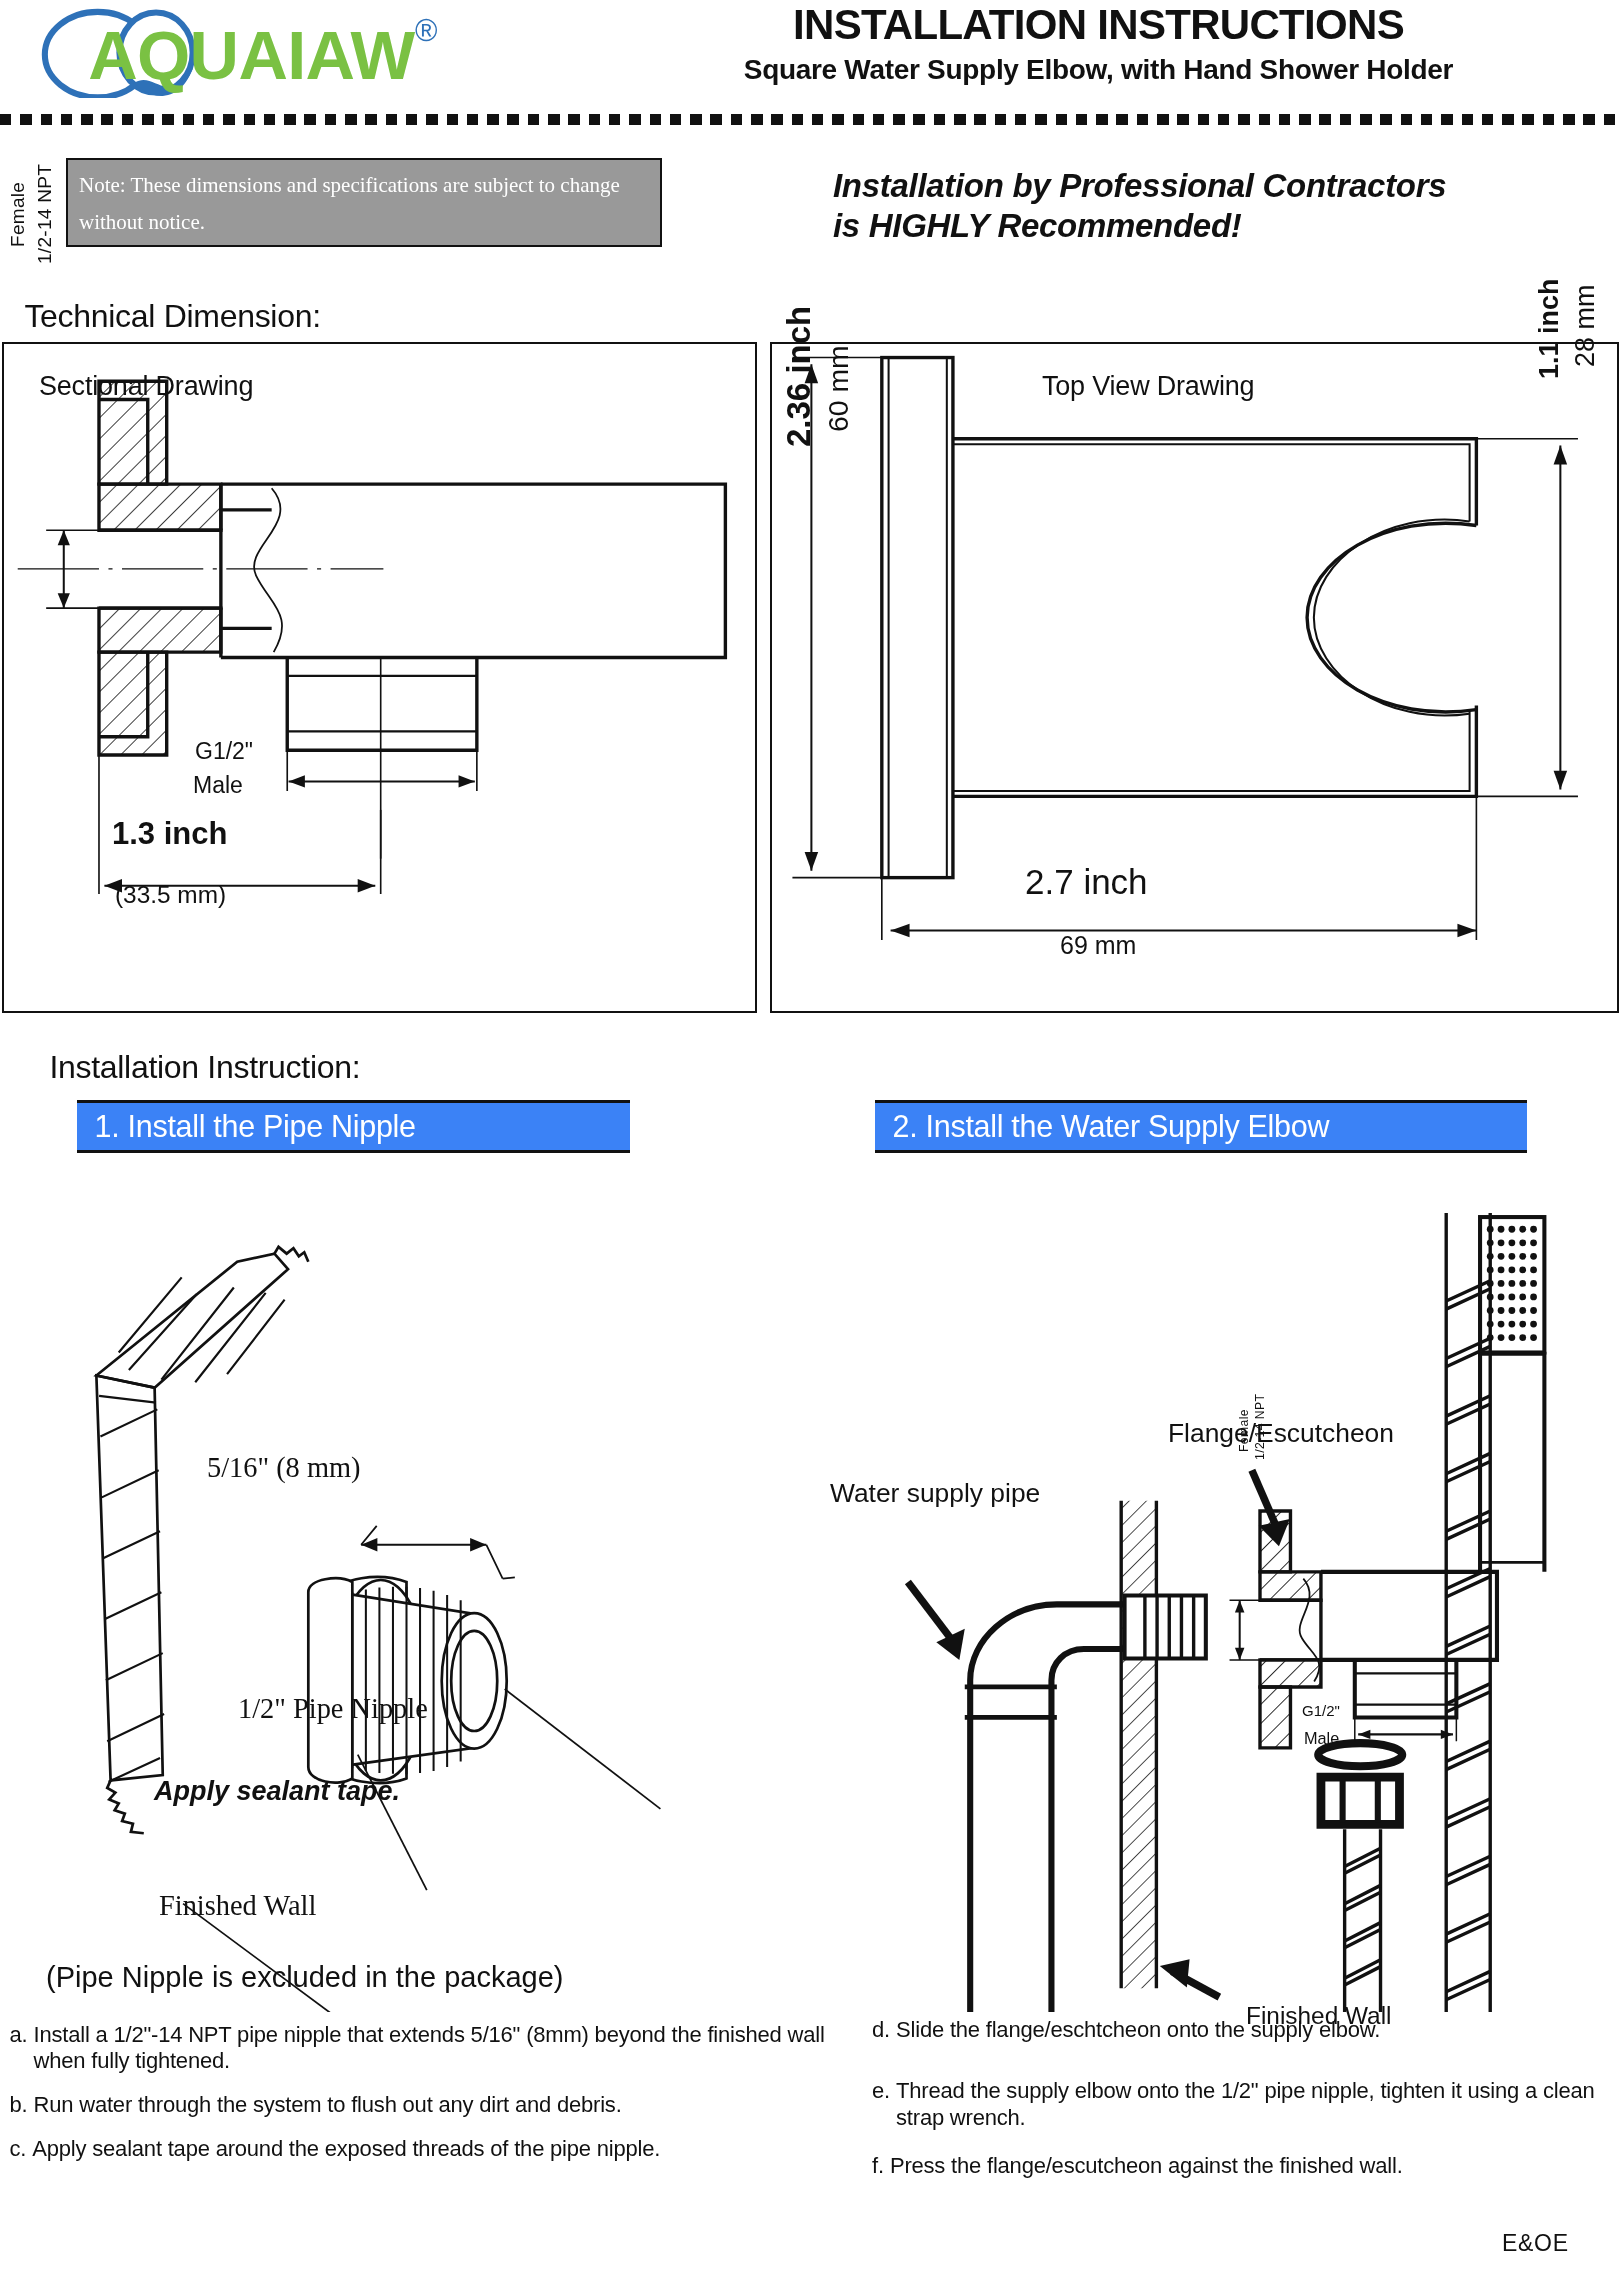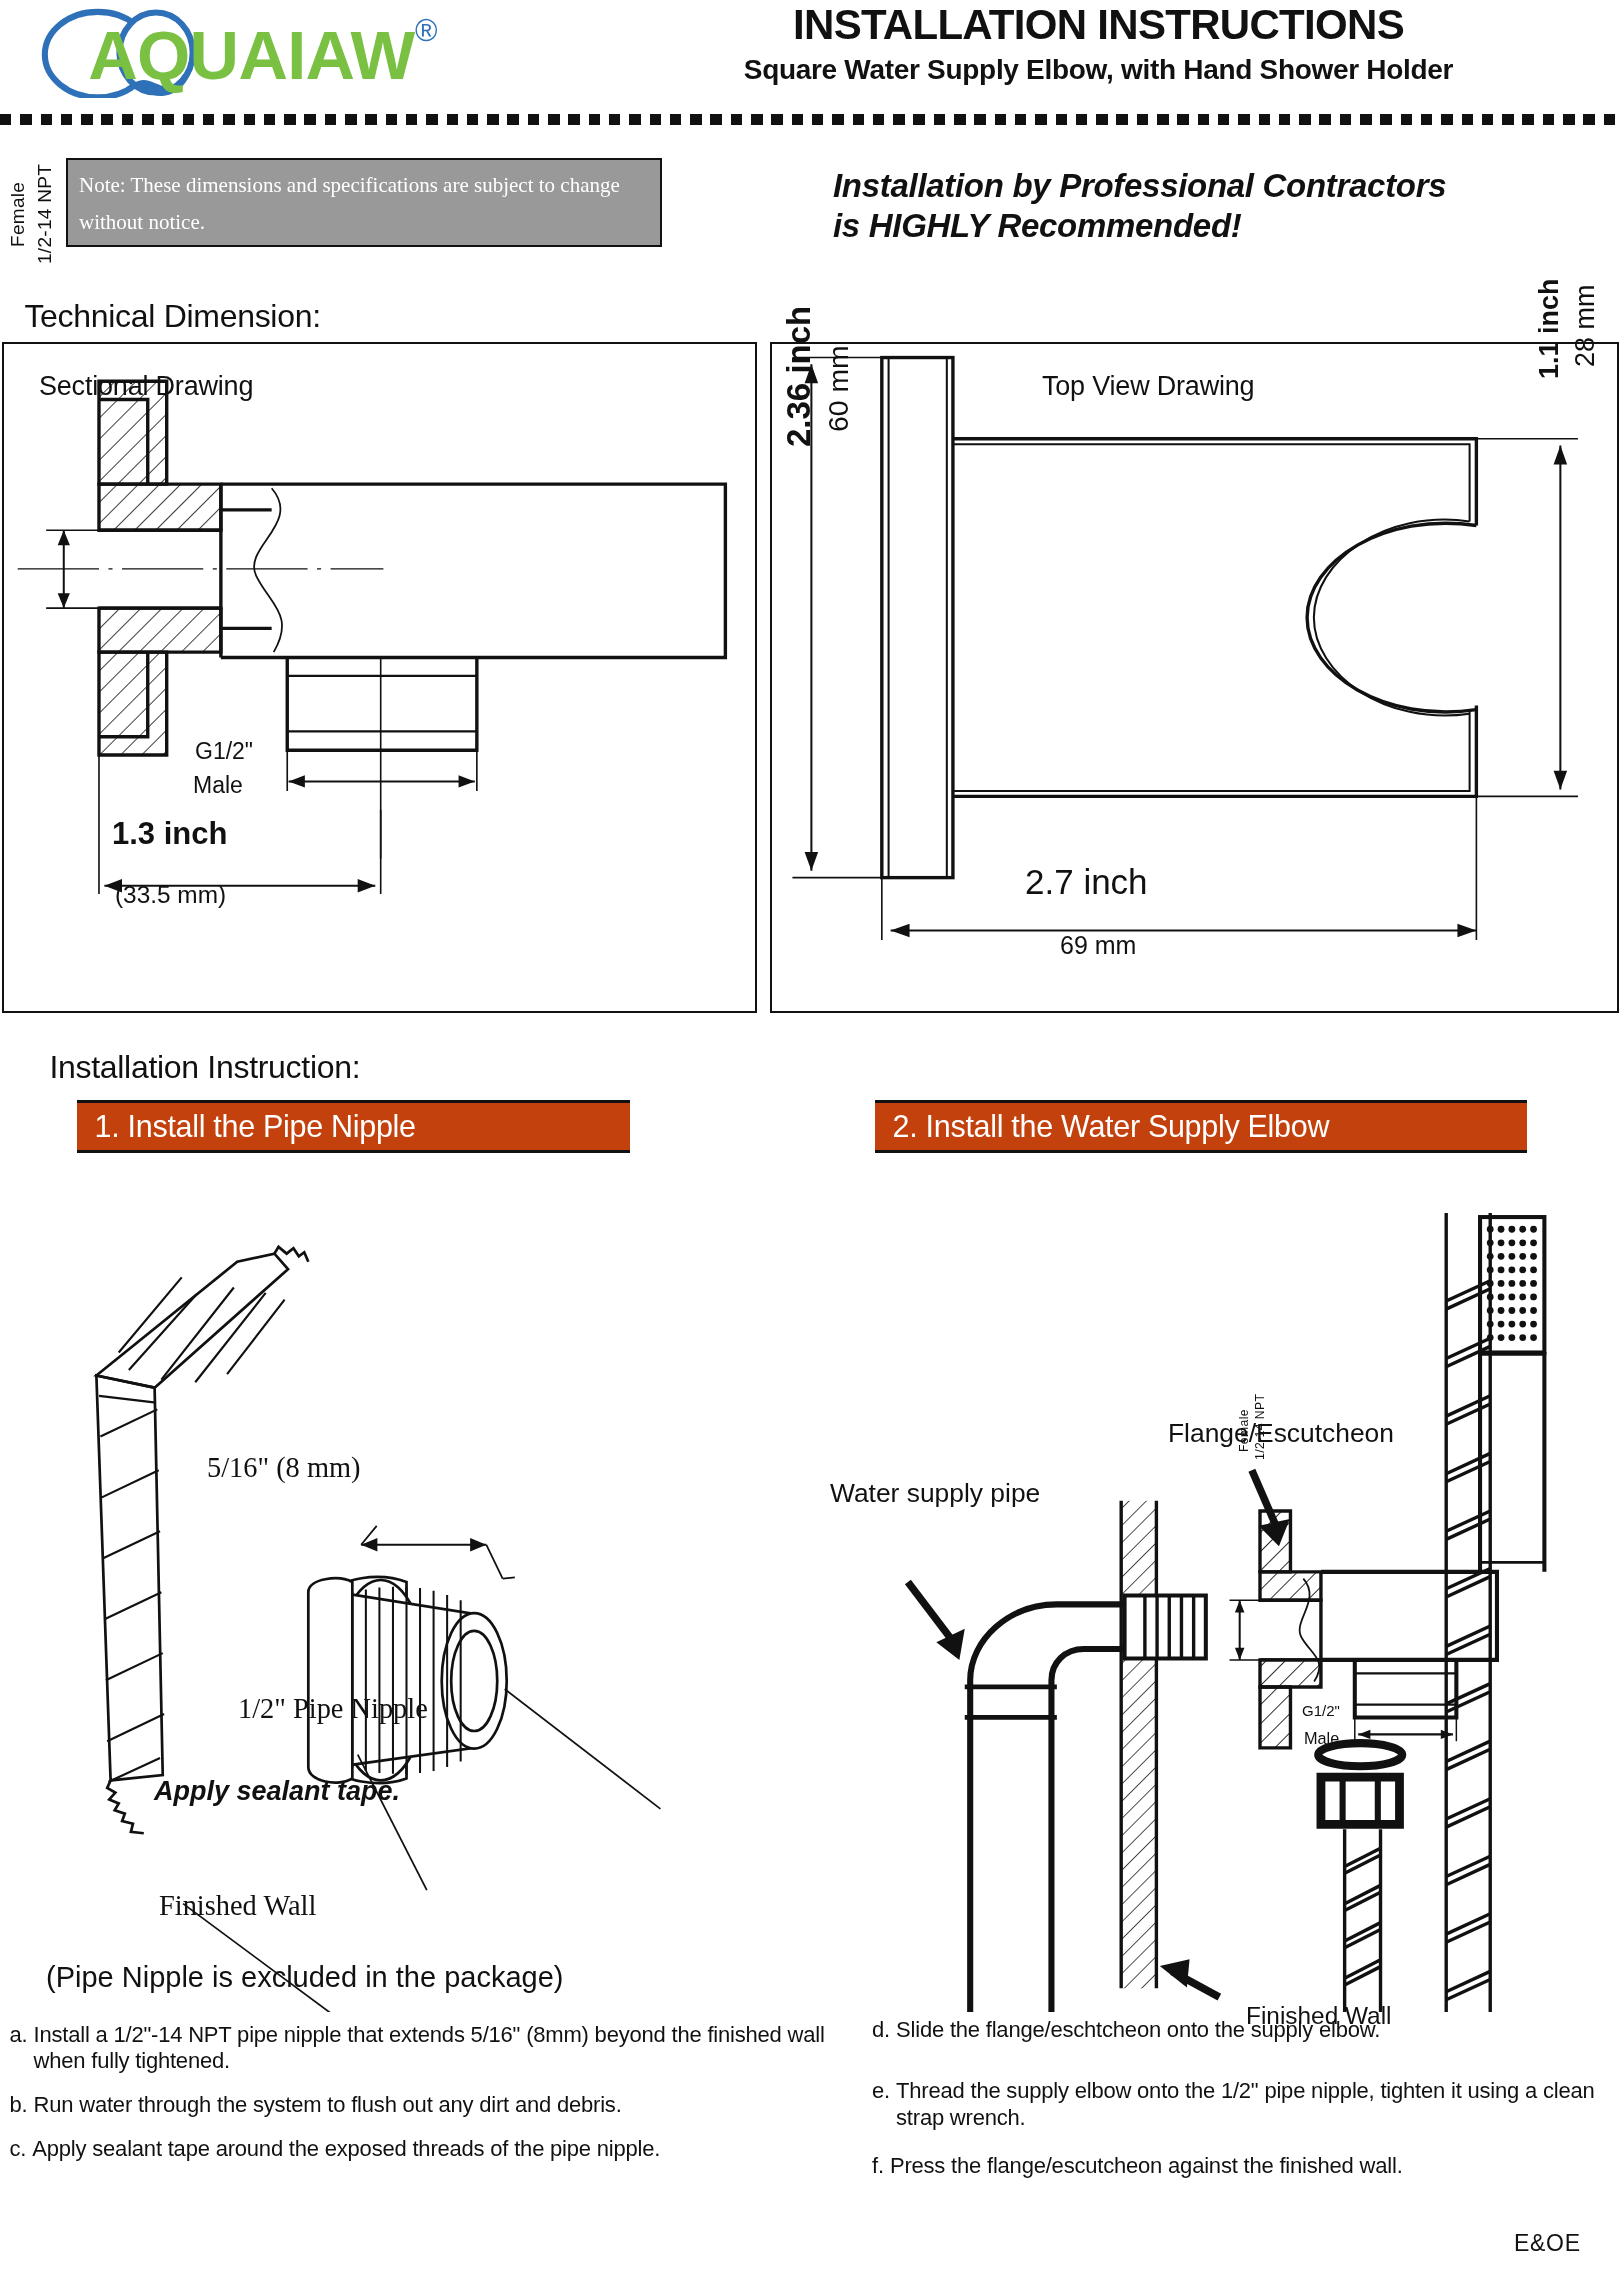--- a/index.html
+++ b/index.html
@@ -30,36 +30,36 @@
   #tech-dim-head{left:24.4px;top:298px;}
   #inst-instr-head{left:24.4px;top:1049px;margin-left:25px;}
   
   .panel{border:2.7px solid #111;box-sizing:border-box;background:#fff;}
   #panel-sectional{left:2px;top:342px;width:755px;height:671px;}
   #panel-topview{left:770px;top:342px;width:849px;height:671px;}
   .panel-title{font-size:27px;letter-spacing:-0.2px;}
   #sectional-title{left:39px;top:371px;}
   #topview-title{left:1042px;top:371px;}
   
-  .step-banner{background:#c2410c;border-top:3.4px solid #111;border-bottom:3.4px solid #111;
+  .step-banner{background:#3b82f6;border-top:3.4px solid #111;border-bottom:3.4px solid #111;
                box-sizing:border-box;color:#fff;font-size:30.5px;
                display:flex;align-items:center;padding-left:17.6px;letter-spacing:-0.3px;}
   #step1-banner{left:77px;top:1100px;width:553px;height:53px;}
   #step2-banner{left:875px;top:1100px;width:652px;height:53px;}
   
   .fig-label{position:absolute;white-space:nowrap;}
   .serif{font-family:"Liberation Serif",serif;}
   
   .instr-col{position:absolute;font-size:22px;line-height:26.4px;letter-spacing:-0.2px;}
   #instr-left{left:9.5px;top:2022px;width:860px;}
   #instr-right{left:872px;top:2017px;width:745px;}
   .instr-item{display:flex;margin-bottom:17.6px;}
   .instr-marker{flex:0 0 auto;padding-right:6.1px;}
   .instr-text{flex:1 1 auto;}
-  #eoe{left:1502px;top:2230px;font-size:23px;letter-spacing:0.7px;margin-left:12px;}
+  #eoe{left:1502px;top:2230px;font-size:23px;letter-spacing:0.7px;}
   svg{display:block;}
 </style>
 </head>
 <body>
 
 <div class="abs" id="logo-block">
   <svg width="434" height="95" viewBox="0 0 640 140">
     <ellipse cx="122" cy="76" rx="78" ry="63" fill="none" stroke="#2e71b8" stroke-width="9"></ellipse>
     <ellipse cx="208" cy="73" rx="54" ry="59" fill="#fff" stroke="#2e71b8" stroke-width="9"></ellipse>
     <path d="M176 118 C196 104 212 128 230 122 C246 117 252 104 262 97

